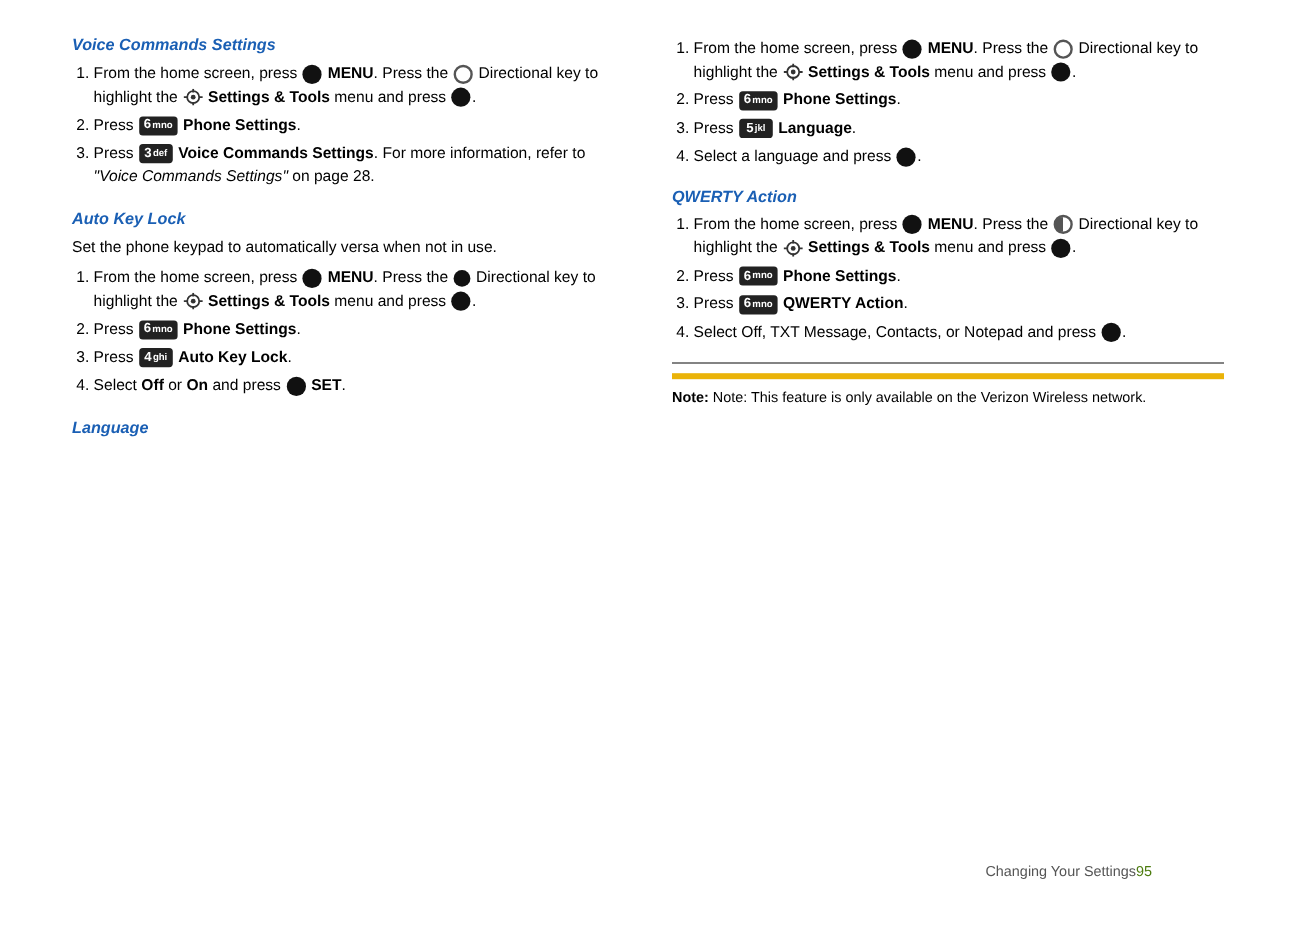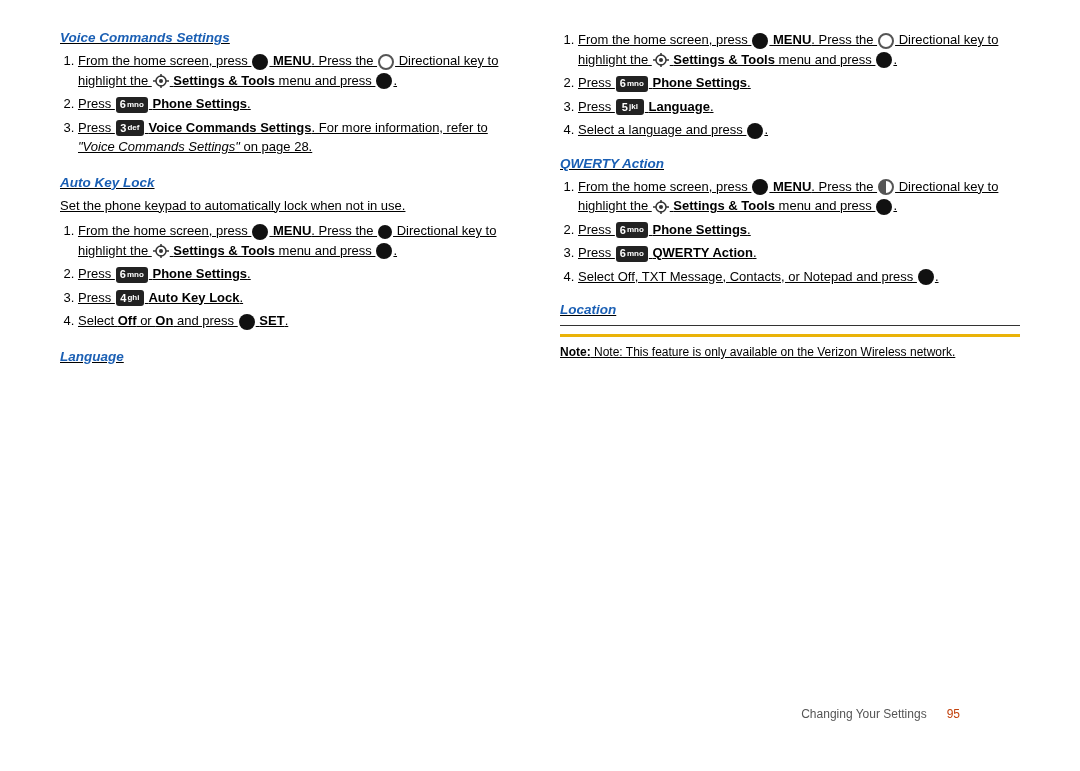--- a/index.html
+++ b/index.html
@@ -102,54 +102,53 @@
     .settings-icon svg {
       width: 16px;
       height: 14px;
     }
     .divider {
       border: none;
       border-top: 1px solid #333;
       margin: 8px 0;
     }
     .note-box {
-      border-top: 3px solid #eab308;
+      border-top: 5px solid #eab308;
       padding-top: 6px;
       margin-top: 4px;
       font-size: 12px;
       line-height: 1.5;
     }
     .note-label {
       font-weight: bold;
     }
     .page-footer {
       position: absolute;
-      bottom: 20px;
+      bottom: 8px;
       right: 60px;
       font-size: 12px;
       color: #555;
       display: flex;
-      gap: 20px;
       align-items: center;
     }
     .footer-text {
       color: #555;
     }
     .footer-page {
-      color: #c2410c;
+      color: #4d7c0f;
       font-weight: normal;
     }
     .right-col-section {
       margin-bottom: 16px;
     }
   </style>
 </head>
 <body>
 
-<div style="position:relative; min-height: 711px; text-decoration: underline;">
+<div style="position:relative; min-height: 711px;">
   <div class="page">
 
     <div class="col">
 
       <div class="section">
         <div class="section-title">Voice Commands Settings</div>
         <ol>
           <li>
             From the home screen, press <span class="circle-btn"></span> <span class="bold">MENU</span>. Press the
             <span class="circle-outline"></span>
@@ -176,21 +175,21 @@
             Press <span class="key-badge">
                 <span class="key-main">3</span>
                 <span class="key-sub">def</span>
               </span> <span class="bold">Voice Commands Settings</span>. For more information, refer to <em>"Voice Commands Settings"</em> on page 28.
           </li>
         </ol>
       </div>
 
       <div class="section">
         <div class="section-title">Auto Key Lock</div>
-        <p>Set the phone keypad to automatically lock when not in use.</p>
+        <p>Set the phone keypad to automatically versa when not in use.</p>
         <ol>
           <li>
             From the home screen, press <span class="circle-btn"></span> <span class="bold">MENU</span>. Press the
             <span class="circle-btn-sm"></span>
             Directional key to highlight the
             <span class="settings-icon">
               <svg viewBox="0 0 16 14" fill="none" xmlns="http://www.w3.org/2000/svg">
                 <circle cx="8" cy="7" r="5" stroke="#333" stroke-width="1.5"></circle>
                 <line x1="8" y1="0" x2="8" y2="3" stroke="#333" stroke-width="1.5"></line>
                 <line x1="8" y1="11" x2="8" y2="14" stroke="#333" stroke-width="1.5"></line>
@@ -294,21 +293,20 @@
                 <span class="key-sub">mno</span>
               </span> <span class="bold">QWERTY Action</span>.
           </li>
           <li>
             Select Off, TXT Message, Contacts, or Notepad and press <span class="circle-btn"></span>.
           </li>
         </ol>
       </div>
 
       <div class="right-col-section">
-        <div class="section-title">Location</div>
         <hr class="divider">
         <div class="note-box">
           <span class="note-label">Note:</span>
           <span>Note: This feature is only available on the Verizon Wireless network.</span>
         </div>
       </div>
 
     </div>
   </div>
 

